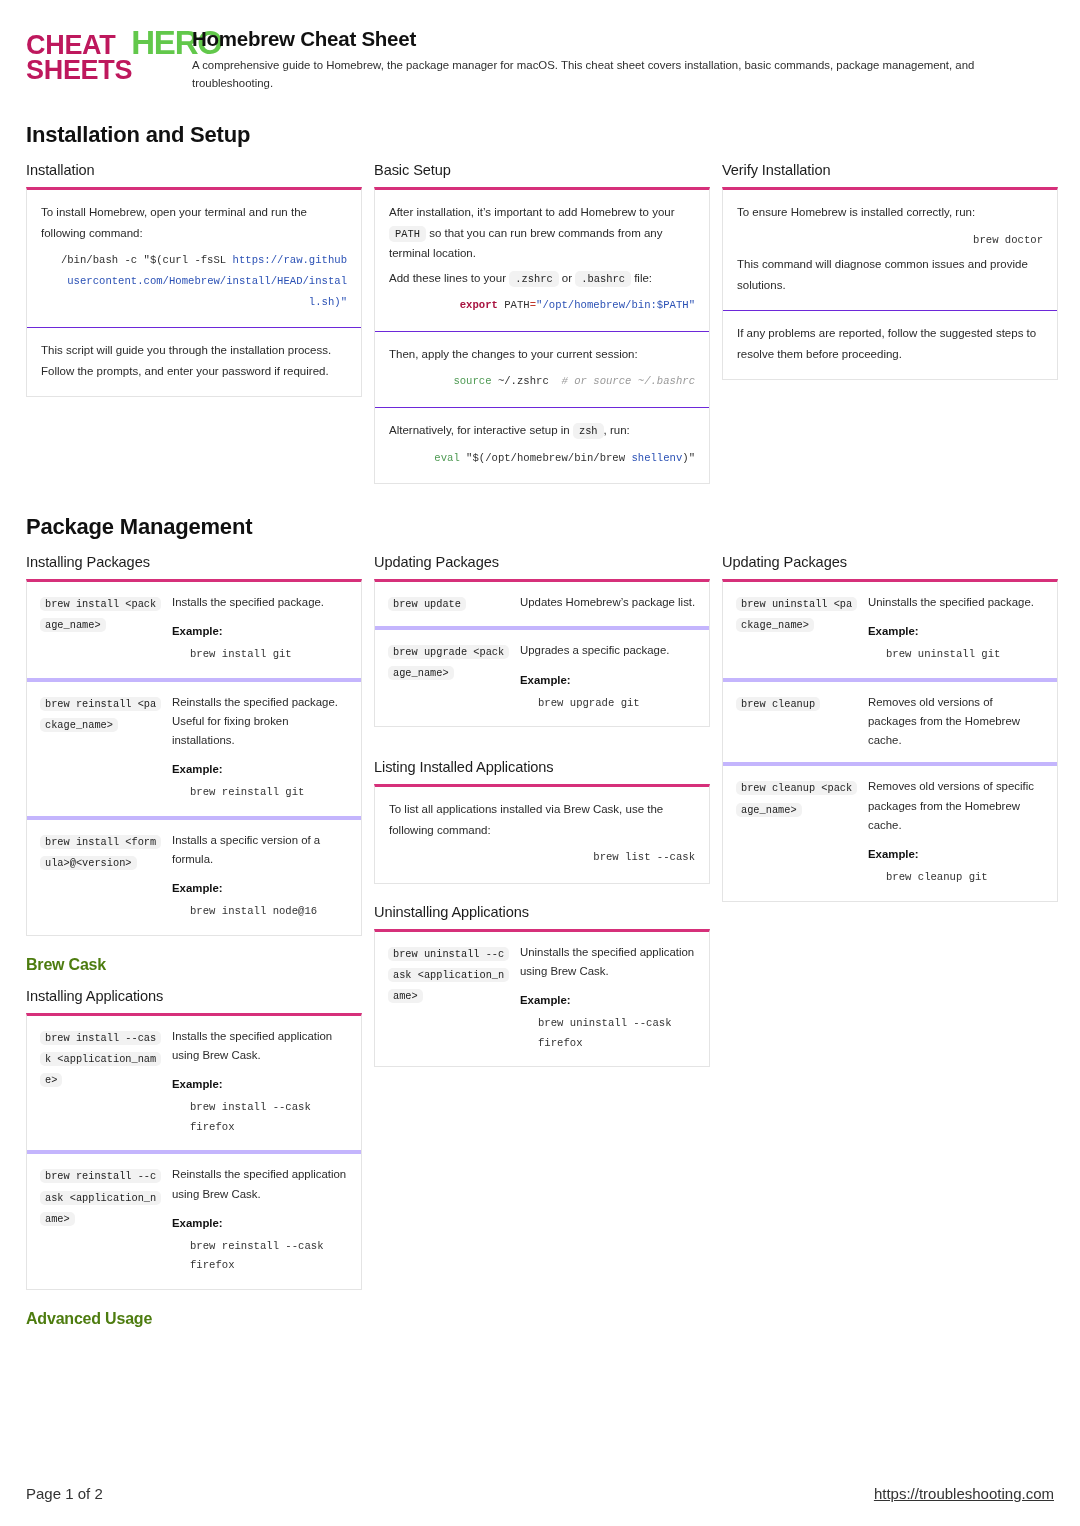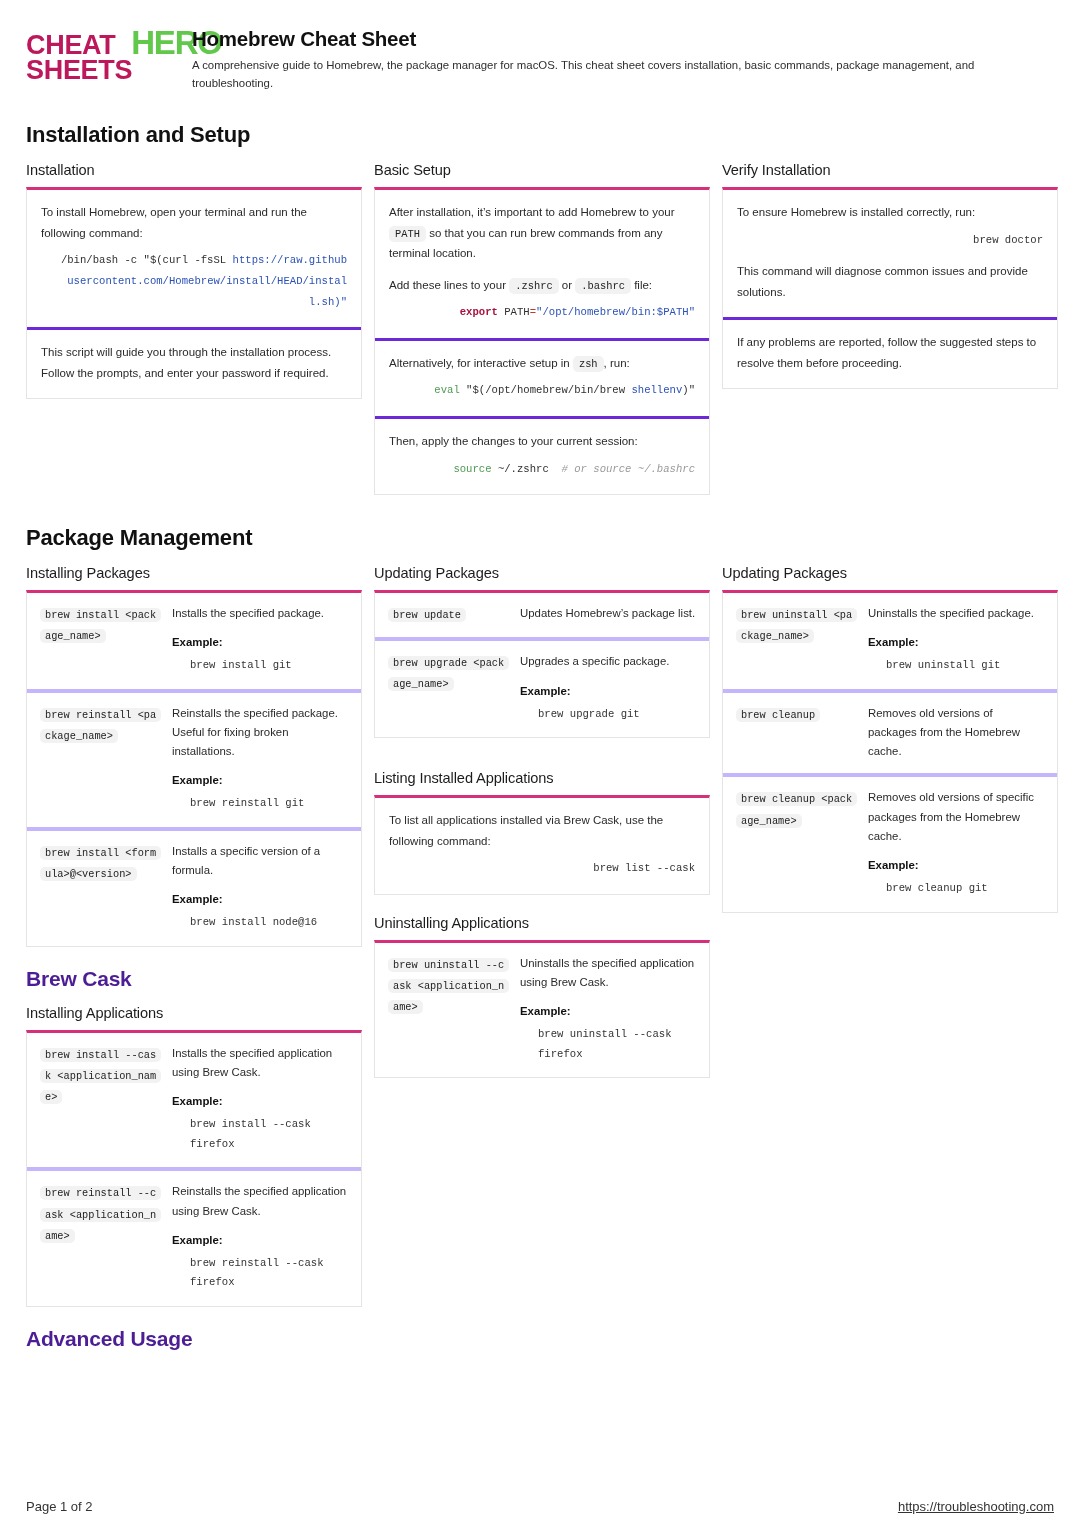--- a/index.html
+++ b/index.html
@@ -92,30 +92,30 @@
   .card {
     border: 1px solid #e4e4e4;
     border-top: 3px solid #d6307a;
     background: #ffffff;
     margin-bottom: 20px;
   }
   .card.last { margin-bottom: 0; }
 
   .block {
     padding: 12px 14px 13px 14px;
-    border-bottom: 3px solid #6d28d9;
+    border-bottom: 1px solid #6d28d9;
   }
   .block:last-child { border-bottom: none; }
   .block p {
     font-size: 11.5px;
     line-height: 1.78;
     color: #2a2a2a;
     margin-bottom: 2px;
   }
-  .block p.gap { margin-top: 11px; }
+  .block p.gap { margin-top: 4px; }
 
   
   code.chip {
     font-family: "Liberation Mono", monospace;
     font-size: 10.4px;
     background: #f2f2f2;
     border-radius: 5px;
     padding: 2px 6px;
     color: #222222;
     white-space: nowrap;
@@ -182,36 +182,36 @@
     font-size: 10.6px;
     line-height: 1.85;
     color: #333333;
     margin: 8px 0 1px 18px;
     white-space: pre-wrap;
     word-break: break-word;
   }
 
   
   .subsection-title {
-    font-size: 21px;
+    font-size: 16px;
     font-weight: 700;
     letter-spacing: -0.2px;
-    color: #4c1d95;
+    color: #4d7c0f;
     margin: 16px 0 14px 0;
   }
 
   
   .footer {
     position: absolute;
     left: 26px; right: 26px;
-    bottom: 12px;
+    bottom: 24px;
     display: flex;
     justify-content: space-between;
     align-items: center;
-    font-size: 13px;
+    font-size: 15px;
     color: #333333;
   }
   .footer a {
     color: #333333;
     text-decoration: underline;
   }
   .spacer-block { height: 12px; }
 </style>
 </head>
 <body>
@@ -253,26 +253,26 @@
 
   <div class="col">
     <div class="card-title">Basic Setup</div>
     <div class="card last">
       <div class="block">
         <p><span>After installation, it’s important to add Homebrew to your</span> <code class="chip">PATH</code> <span>so that you can run brew commands from any terminal location.</span></p>
         <p class="gap"><span>Add these lines to your</span> <code class="chip">.zshrc</code> <span>or</span> <code class="chip">.bashrc</code> <span>file:</span></p>
         <pre class="codeblock"><span class="tok-red">export</span><span class="tok-dark"> PATH</span><span class="tok-eq">=</span><span class="tok-str">"/opt/homebrew/bin:$PATH"</span></pre>
       </div>
       <div class="block">
+        <p>Then, apply the changes to your current session:</p>
+        <pre class="codeblock"><span class="tok-green">source</span><span class="tok-dark"> ~/.zshrc  </span><span class="tok-cmt"># or source ~/.bashrc</span></pre>
+      </div>
+      <div class="block">
         <p><span>Alternatively, for interactive setup in</span> <code class="chip">zsh</code><span>, run:</span></p>
         <pre class="codeblock"><span class="tok-green">eval</span><span class="tok-dark"> "$(/opt/homebrew/bin/brew </span><span class="tok-blue">shellenv</span><span class="tok-dark">)"</span></pre>
-      </div>
-      <div class="block">
-        <p>Then, apply the changes to your current session:</p>
-        <pre class="codeblock"><span class="tok-green">source</span><span class="tok-dark"> ~/.zshrc  </span><span class="tok-cmt"># or source ~/.bashrc</span></pre>
       </div>
     </div>
   </div>
 
   <div class="col">
     <div class="card-title">Verify Installation</div>
     <div class="card last">
       <div class="block">
         <p>To ensure Homebrew is installed correctly, run:</p>
         <pre class="codeblock">brew doctor</pre>

